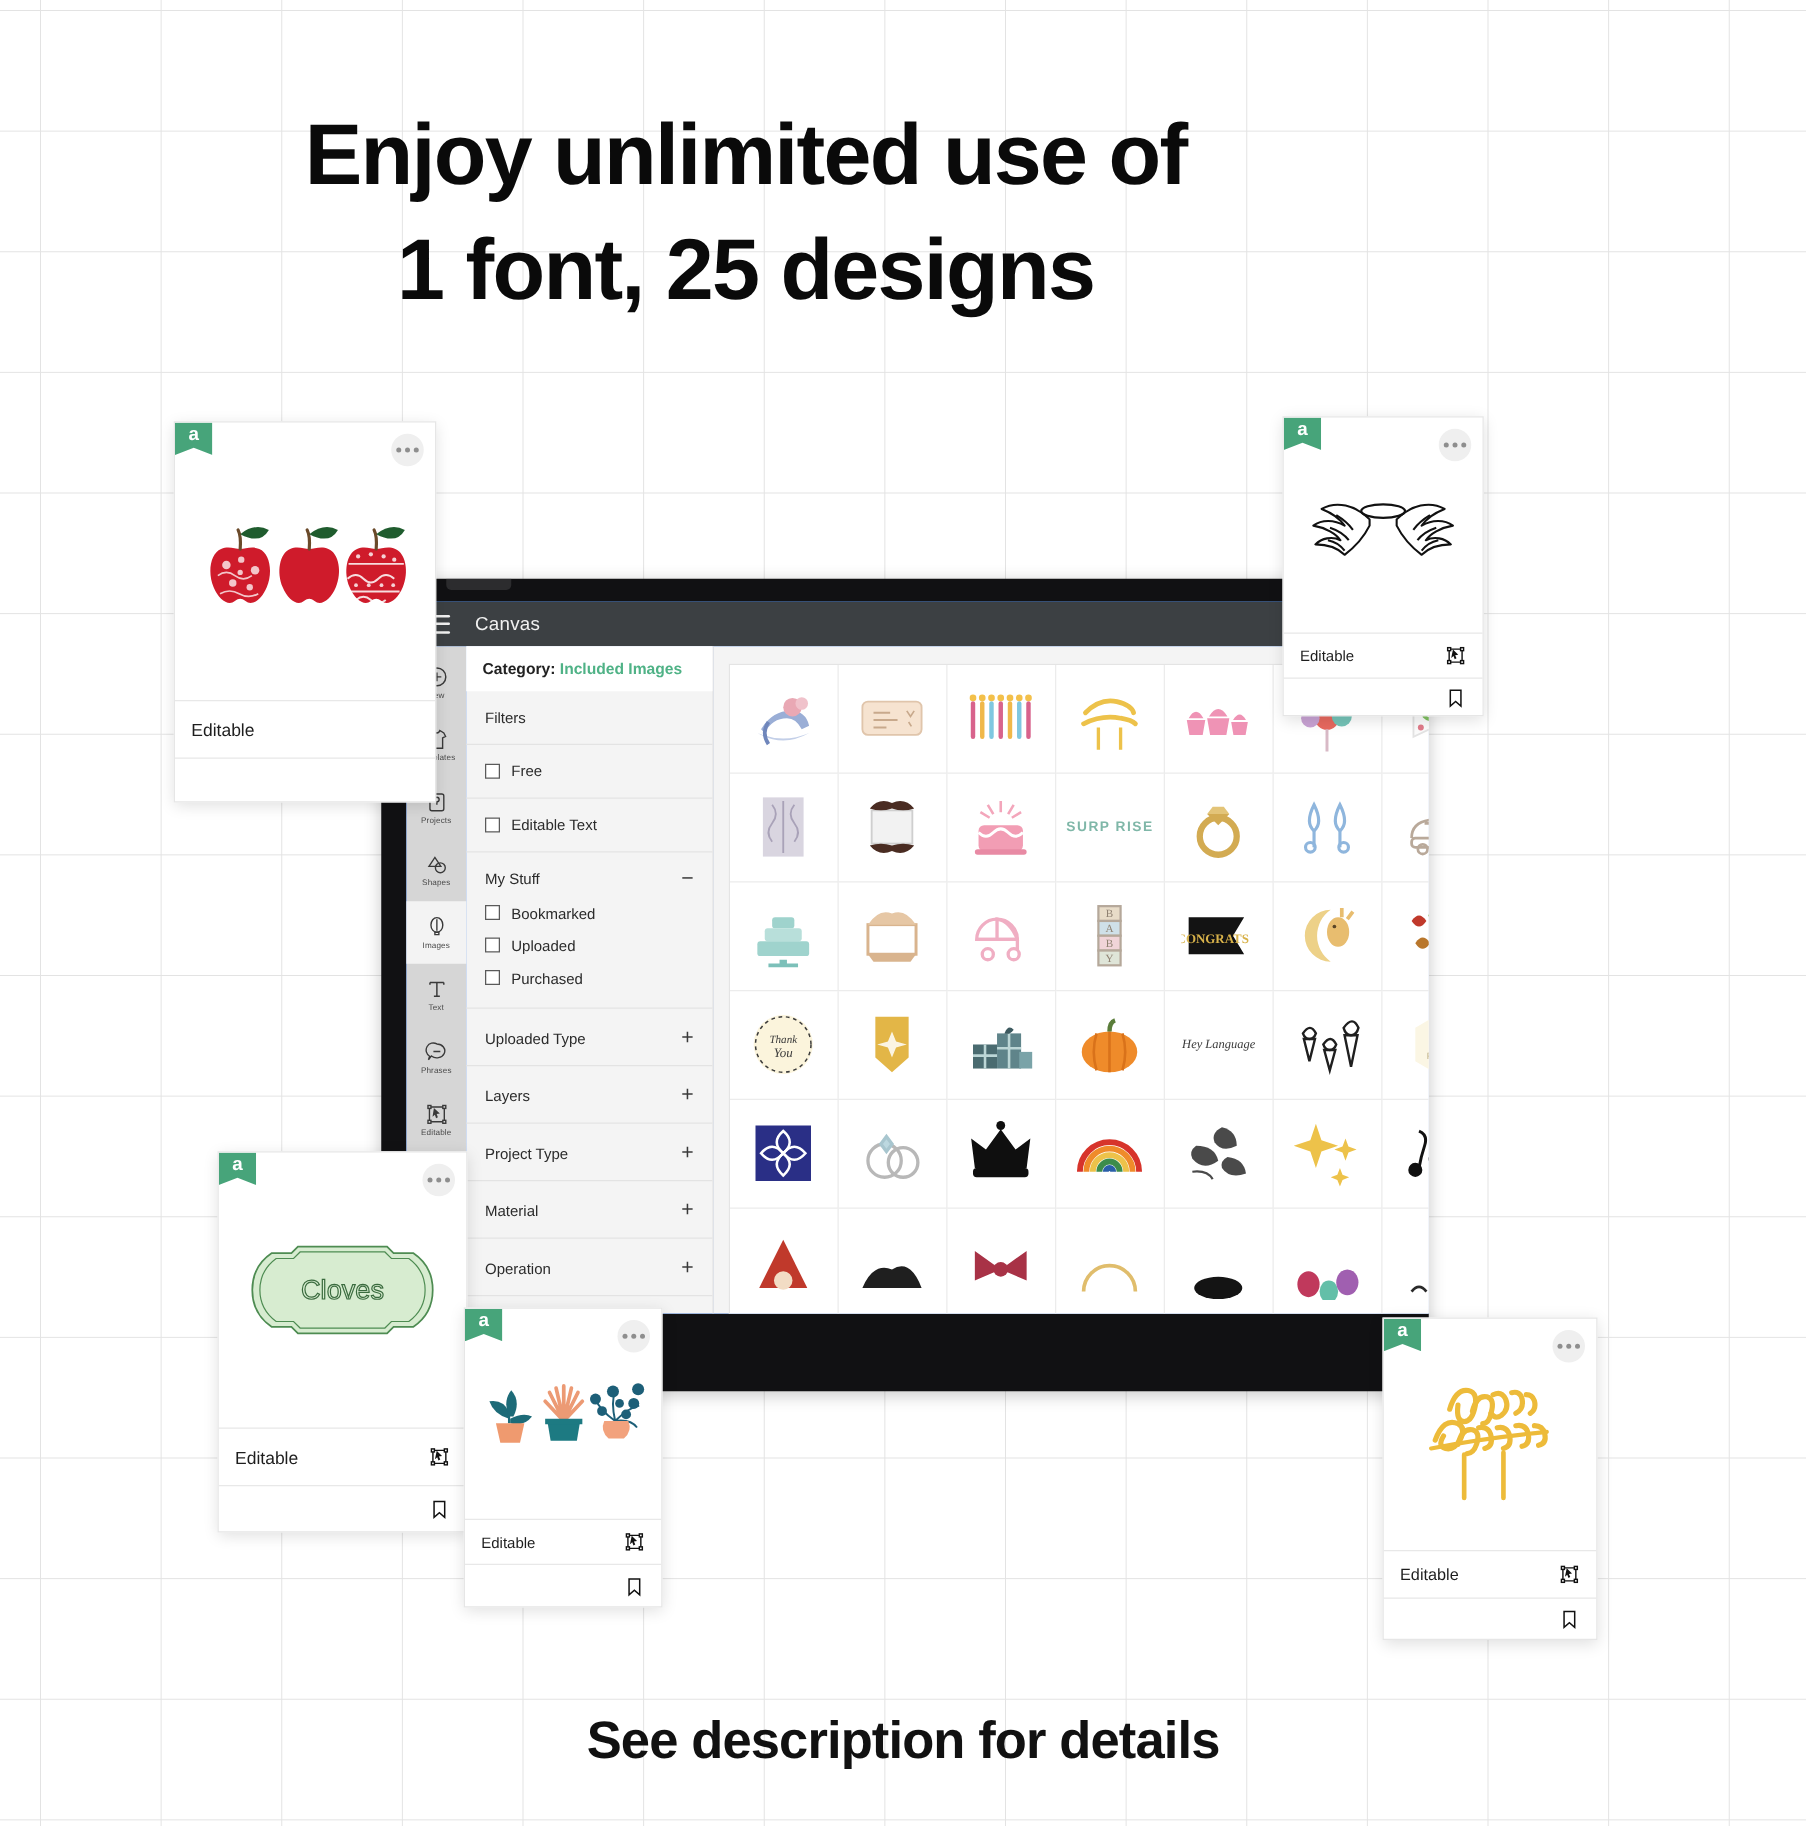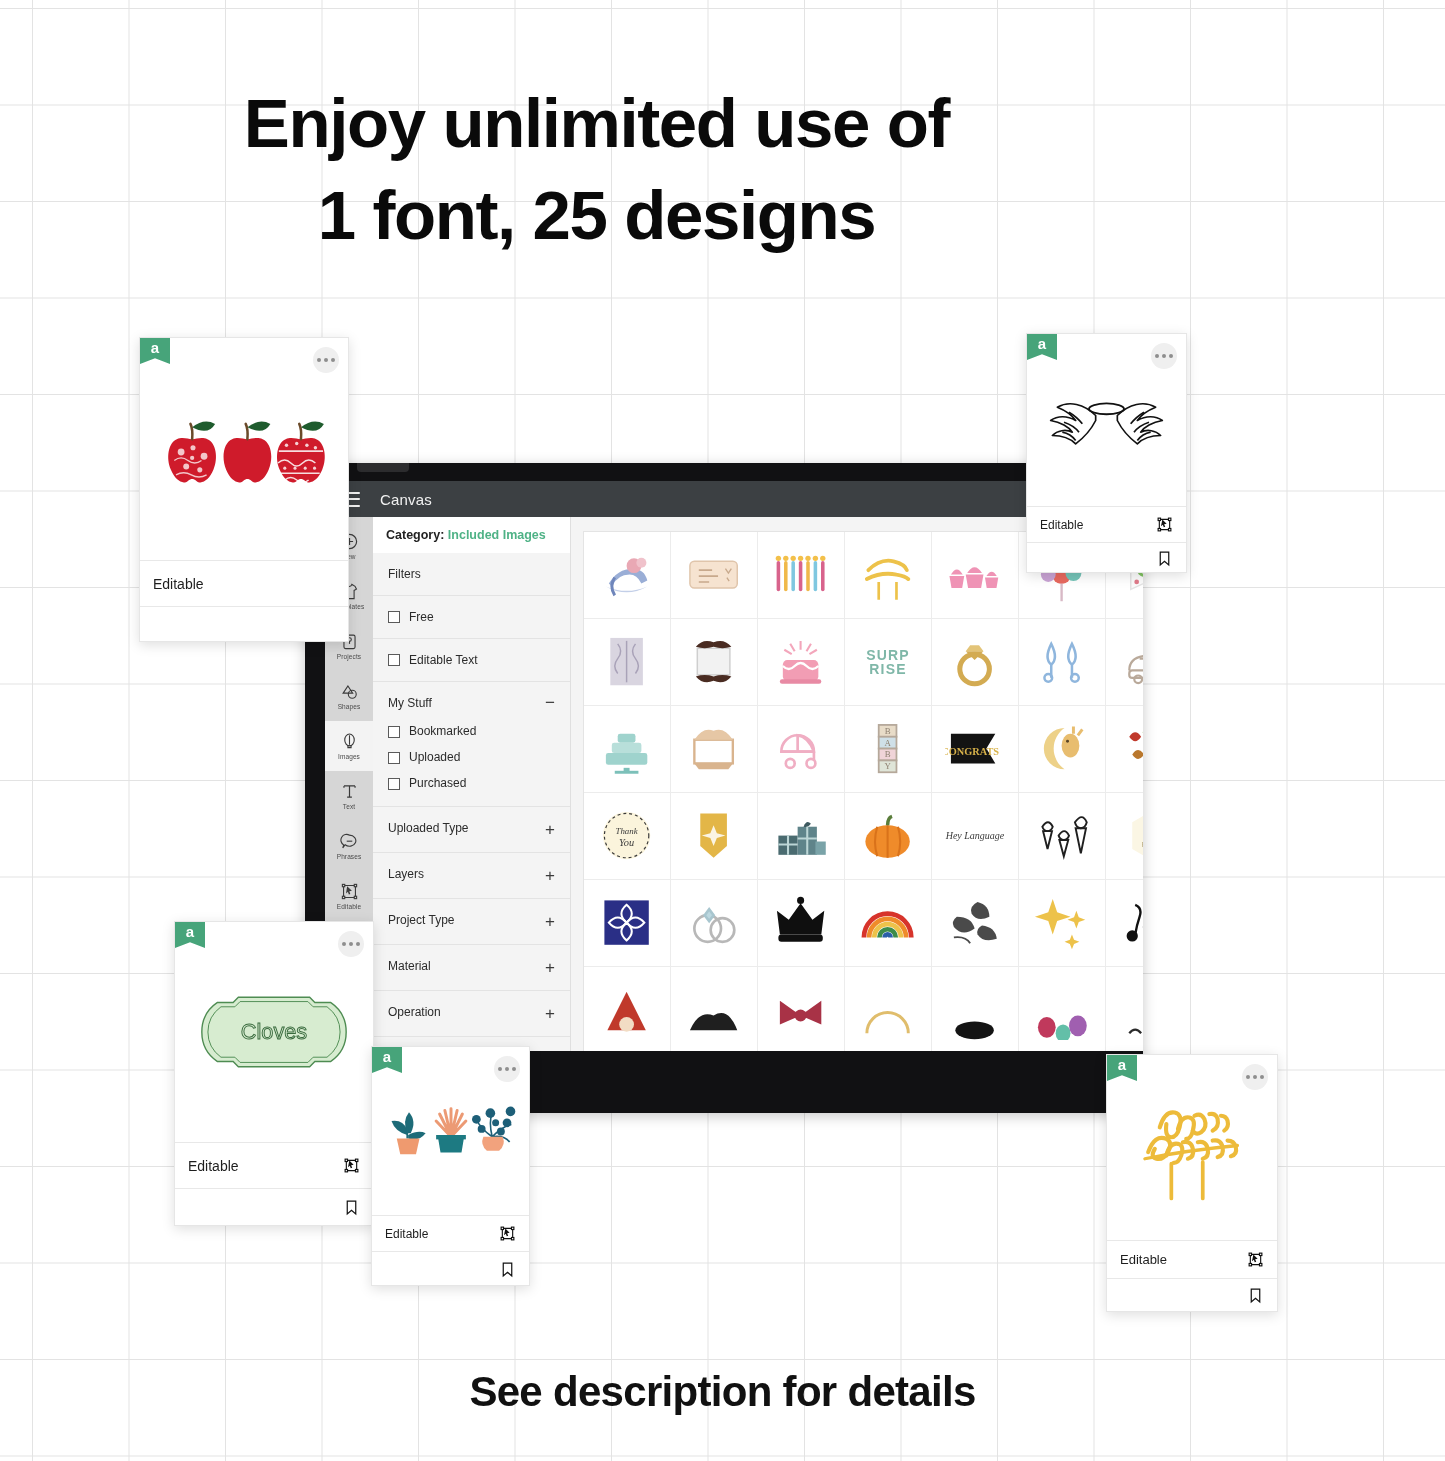--- a/index.html
+++ b/index.html
@@ -80,39 +80,39 @@
   .rail-item .lb { font-size: 6.5px; letter-spacing: .1px; color: #4a4a4a; }
   .rail-dots { margin: 4px auto 0; width: 30px; height: 30px; border-radius: 50%;
     background: #ececec; display: flex; align-items: center; justify-content: center; gap: 3px; }
   .rail-dots i { width: 4px; height: 4px; border-radius: 50%; background: #9a9a9a; }
 
   
   #panel { width: 198px; flex: 0 0 198px; background: #f4f4f4; border-right: 1px solid #dfdfdf; }
   .cat { background: #fff; padding: 11px 13px; font-size: 12.5px; font-weight: 700; color: #222; }
   .cat .val { color: #4fb286; font-weight: 700; }
   .row { padding: 14px 15px; border-bottom: 1px solid #e3e3e3; font-size: 12px; color: #2b2b2b;
-    display: flex; align-items: flex-start; justify-content: space-between; }
+    display: flex; align-items: flex-end; justify-content: space-between; }
   .row .lbl { display: flex; align-items: center; gap: 9px; }
   .cb { width: 12px; height: 12px; border: 1.4px solid #5a5a5a; background: #fff; flex: 0 0 12px; }
   .sign { font-size: 17px; color: #3a3a3a; line-height: 1; font-weight: 300; }
   .grp { border-bottom: 1px solid #e3e3e3; padding: 12px 15px 10px; }
   .grp-head { display: flex; align-items: center; justify-content: space-between;
     font-size: 12px; color: #2b2b2b; margin-bottom: 7px; }
-  .grp .opt { display: flex; align-items: flex-end; gap: 9px; font-size: 12px; color: #2b2b2b; padding: 6px 0; }
+  .grp .opt { display: flex; align-items: flex-start; gap: 9px; font-size: 12px; color: #2b2b2b; padding: 6px 0; }
 
   
   #grid-wrap { flex: 1; background: #f4f4f4; padding: 14px 10px 0 12px; overflow: hidden; }
   #grid { background: #fff; border: 1px solid #e4e4e4; display: grid;
     grid-template-columns: repeat(7, 1fr); width: 100%; }
   .cell { aspect-ratio: 1/1; border-right: 1px solid #ececec; border-bottom: 1px solid #ececec;
     display: flex; align-items: center; justify-content: center; padding: 6px;
     font-size: 26px; line-height: 1; overflow: hidden; }
   .cell:nth-child(7n) { border-right: none; }
   .cell svg, .cell .art { width: 80%; height: 80%; }
-  .cell .txt { font-size: 14px; font-weight: 700; letter-spacing: 1.2px; color: #7fb7a8; text-align: center; }
+  .cell .txt { font-size: 11px; font-weight: 700; letter-spacing: 1.2px; color: #7fb7a8; text-align: center; }
   .cell .script { font-size: 10px; font-style: italic; color: #3a3a3a; font-family: "Liberation Serif", serif; }
 
   
   .card { position: absolute; background: #fff; border: 1px solid #e6e6e6;
     box-shadow: 0 3px 12px rgba(0,0,0,.13); }
   .card .badge { position: absolute; left: 0; top: 0; width: 30px; height: 26px;
     background: #47a47a; color: #fff; font-size: 15px; font-weight: 700;
     display: flex; align-items: flex-start; justify-content: center; padding-top: 1px;
     clip-path: polygon(0 0, 100% 0, 100% 100%, 50% 78%, 0 100%); }
   .card .dots { position: absolute; right: 9px; top: 9px; width: 26px; height: 26px;

